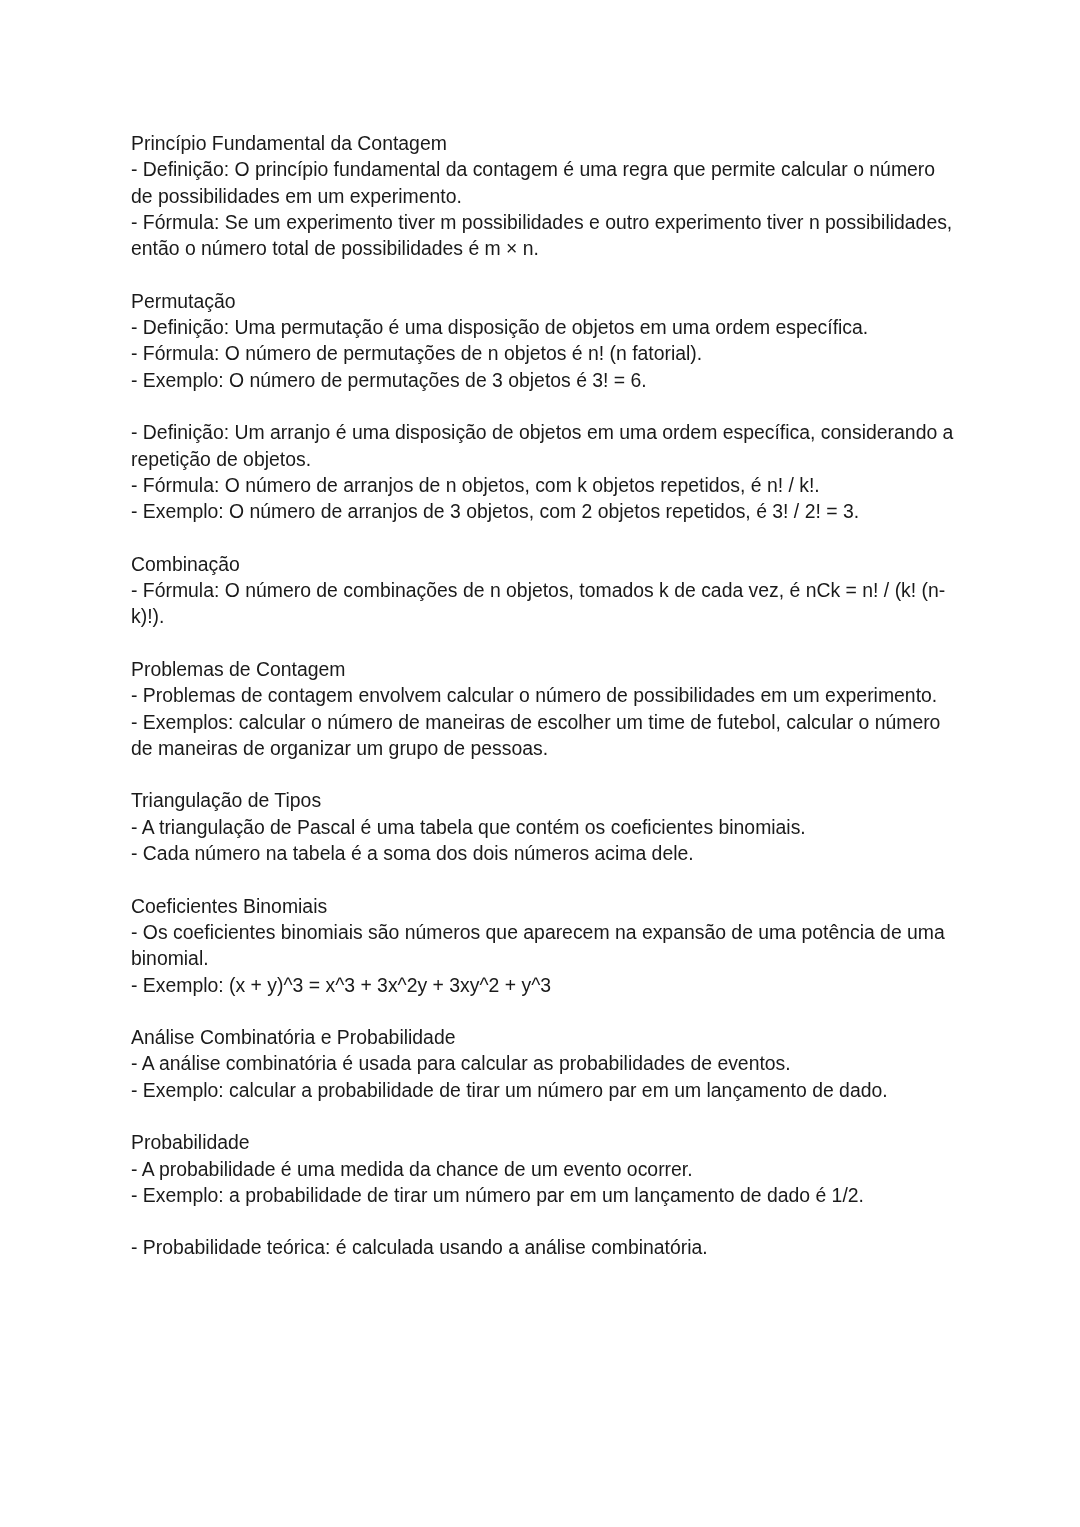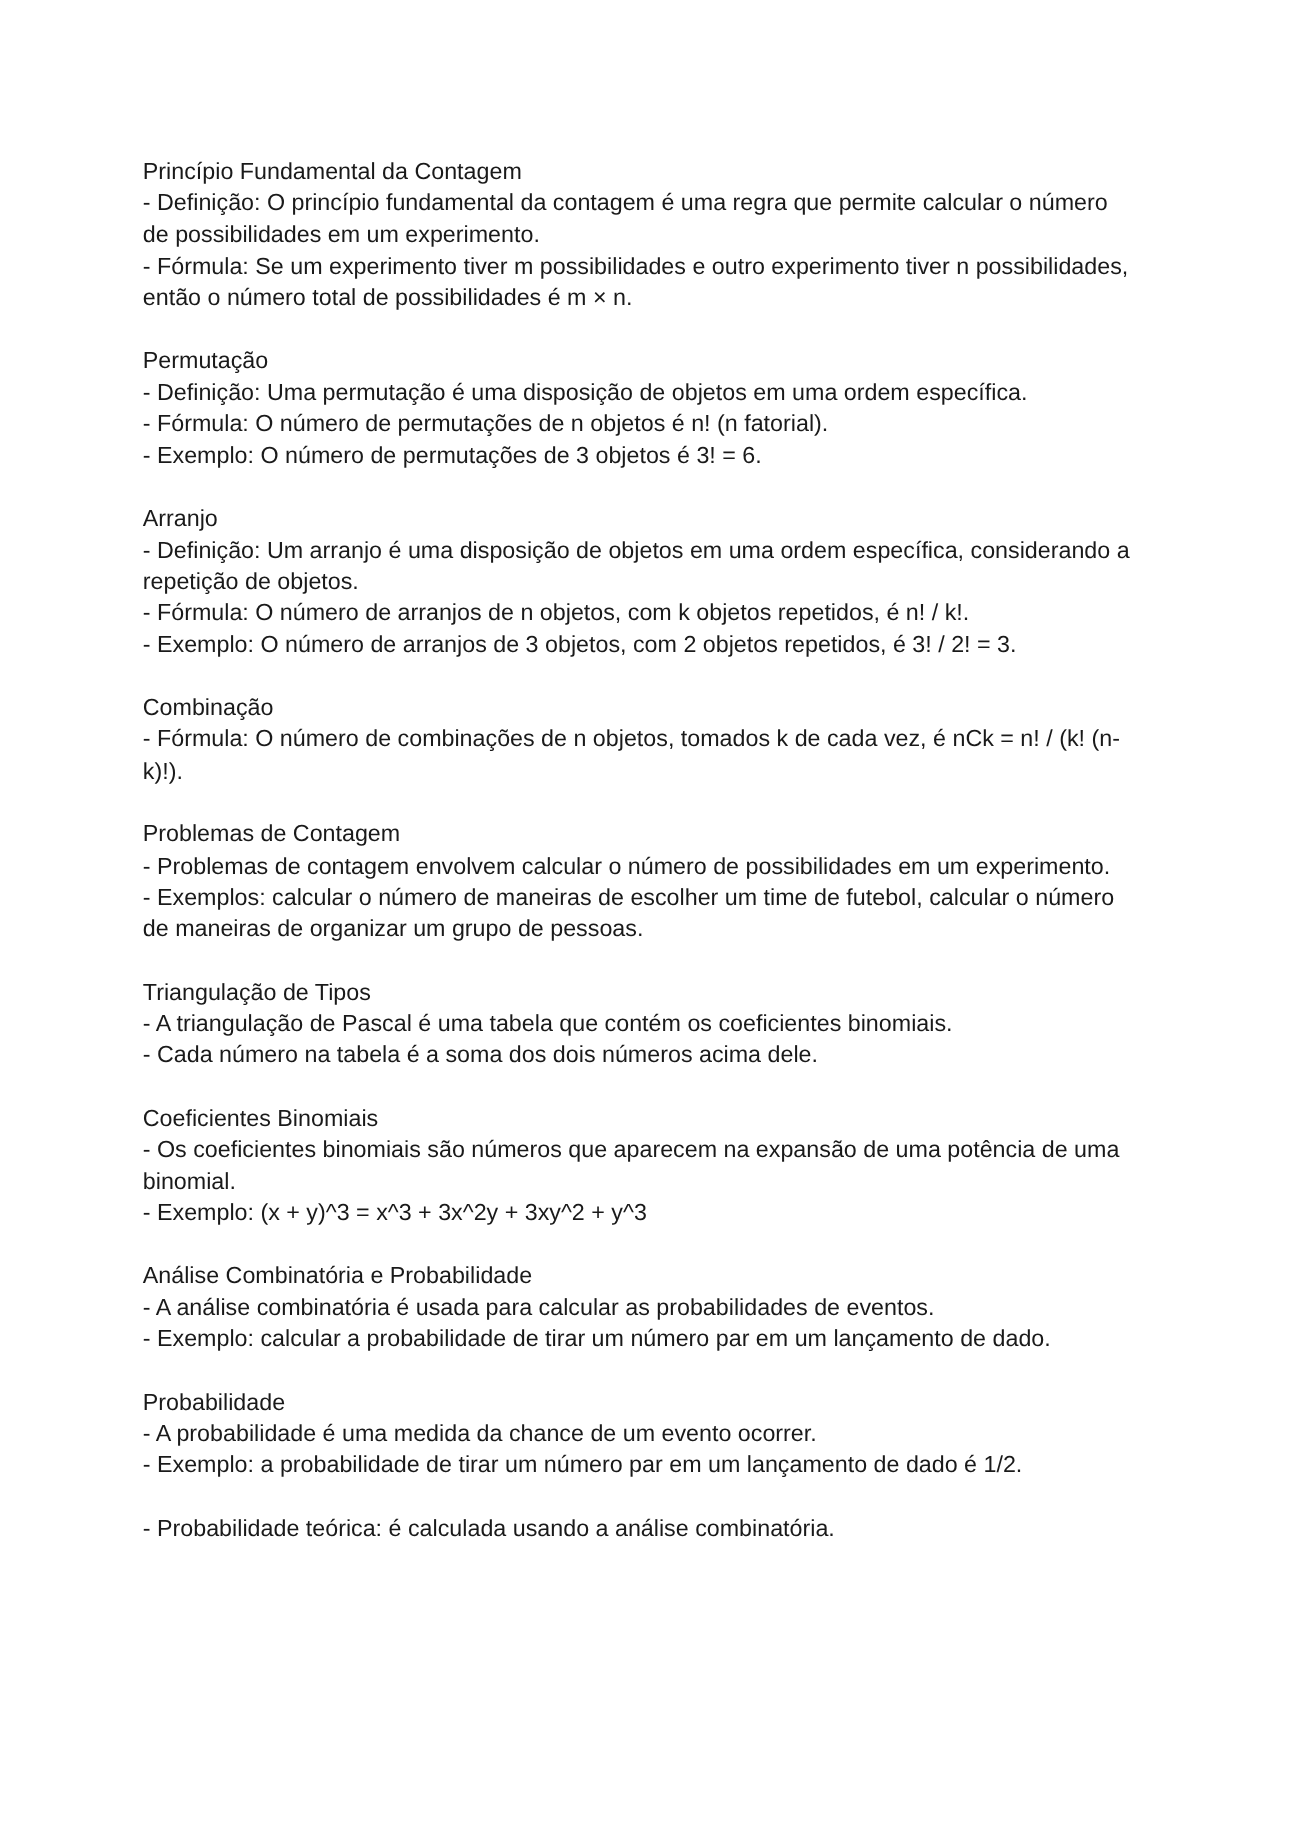--- a/index.html
+++ b/index.html
@@ -10,21 +10,21 @@
     body {
       width: 1080px;
       height: 1527px;
       position: relative;
       overflow: hidden;
       font-family: "Liberation Sans", sans-serif;
       color: #1a1a1a;
     }
     .page {
       position: absolute;
-      left: 119px;
+      left: 131px;
       top: 130px;
       width: 830px;
       font-size: 19.4px;
       line-height: 26.3px;
     }
     .section {
       margin-bottom: 26.3px;
     }
     .section-title, .line {
       display: block;
@@ -44,21 +44,20 @@
   </div>
 
   <div class="section">
     <p class="section-title">Permutação</p>
     <p class="line">- Definição: Uma permutação é uma disposição de objetos em uma ordem específica.</p>
     <p class="line">- Fórmula: O número de permutações de n objetos é n! (n fatorial).</p>
     <p class="line">- Exemplo: O número de permutações de 3 objetos é 3! = 6.</p>
   </div>
 
   <div class="section">
-    <p class="section-title">Arranjo</p>
     <p class="line">- Definição: Um arranjo é uma disposição de objetos em uma ordem específica, considerando a repetição de objetos.</p>
     <p class="line">- Fórmula: O número de arranjos de n objetos, com k objetos repetidos, é n! / k!.</p>
     <p class="line">- Exemplo: O número de arranjos de 3 objetos, com 2 objetos repetidos, é 3! / 2! = 3.</p>
   </div>
 
   <div class="section">
     <p class="section-title">Combinação</p>
     <p class="line">- Fórmula: O número de combinações de n objetos, tomados k de cada vez, é nCk = n! / (k! (n-k)!).</p>
   </div>
 

